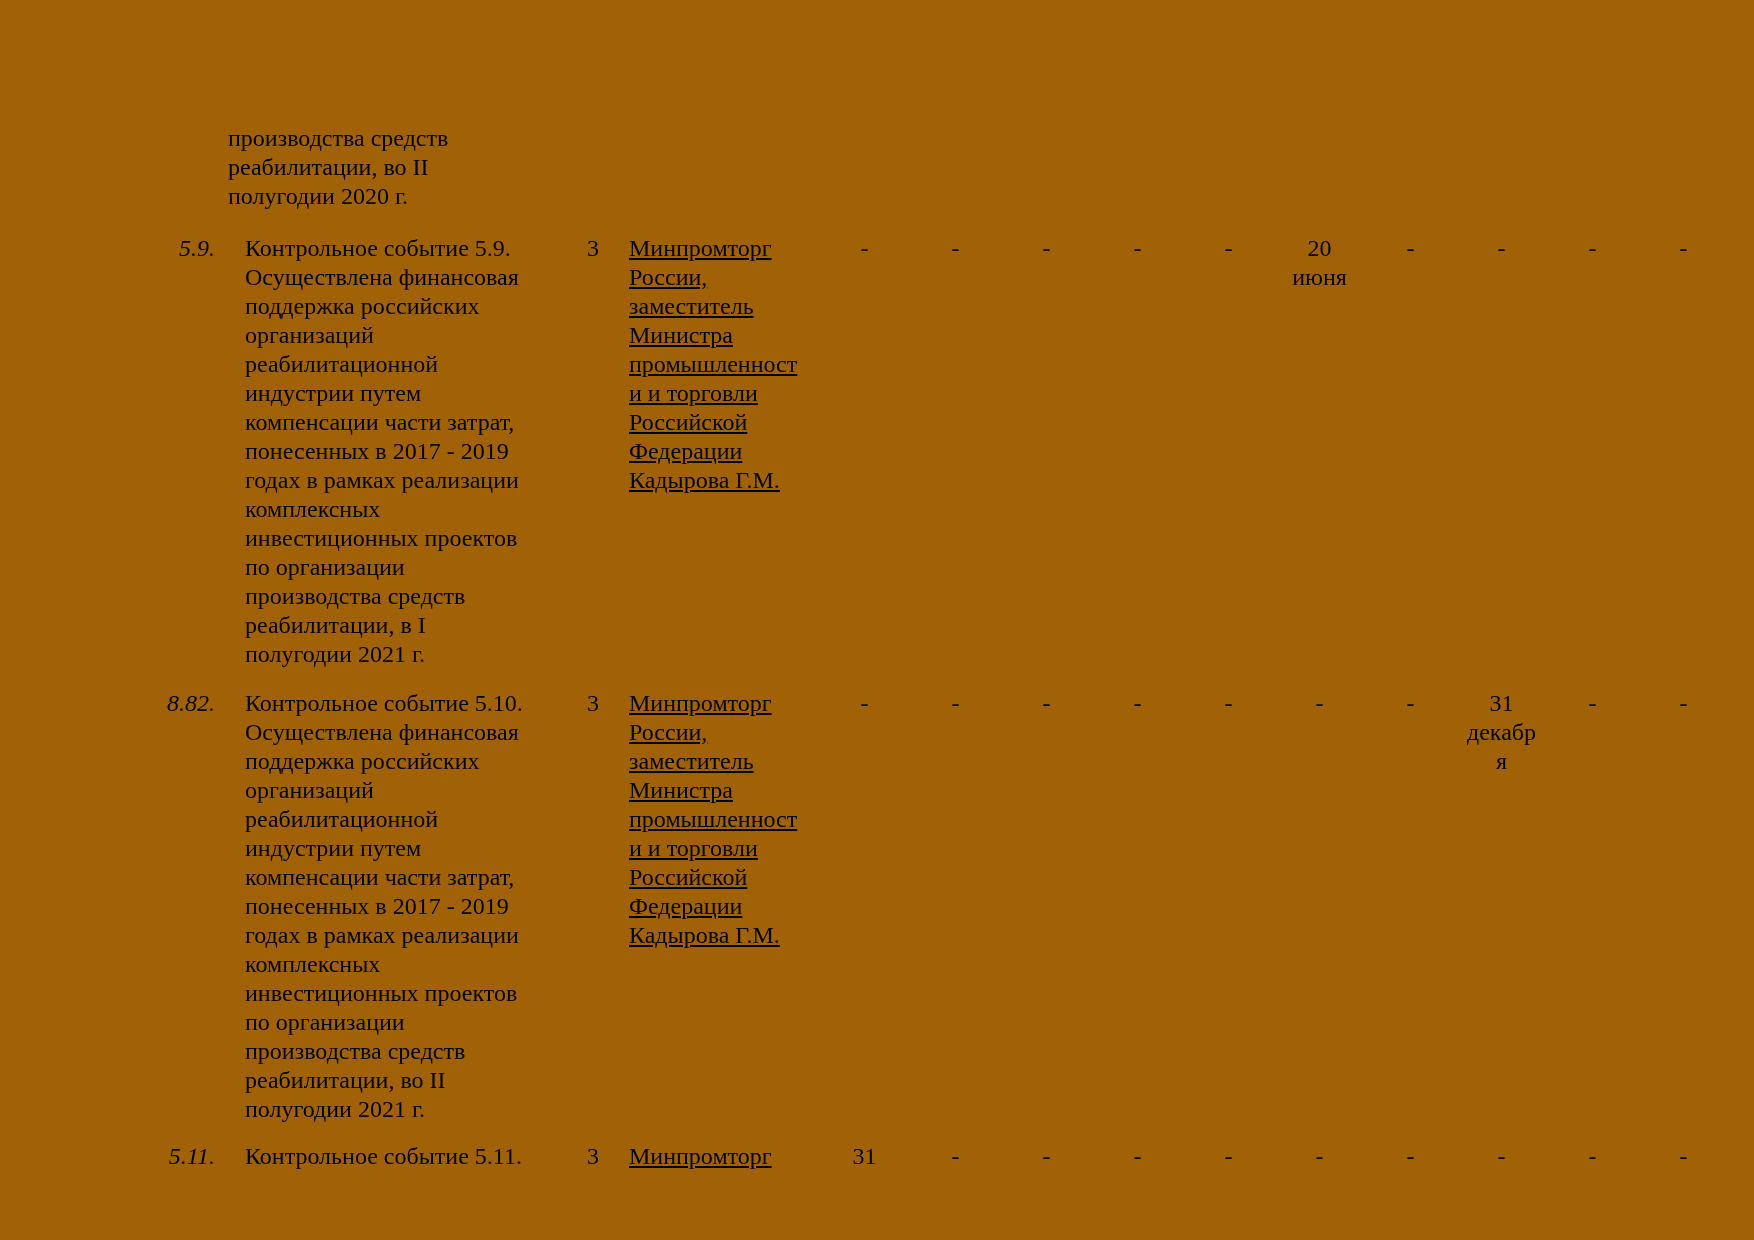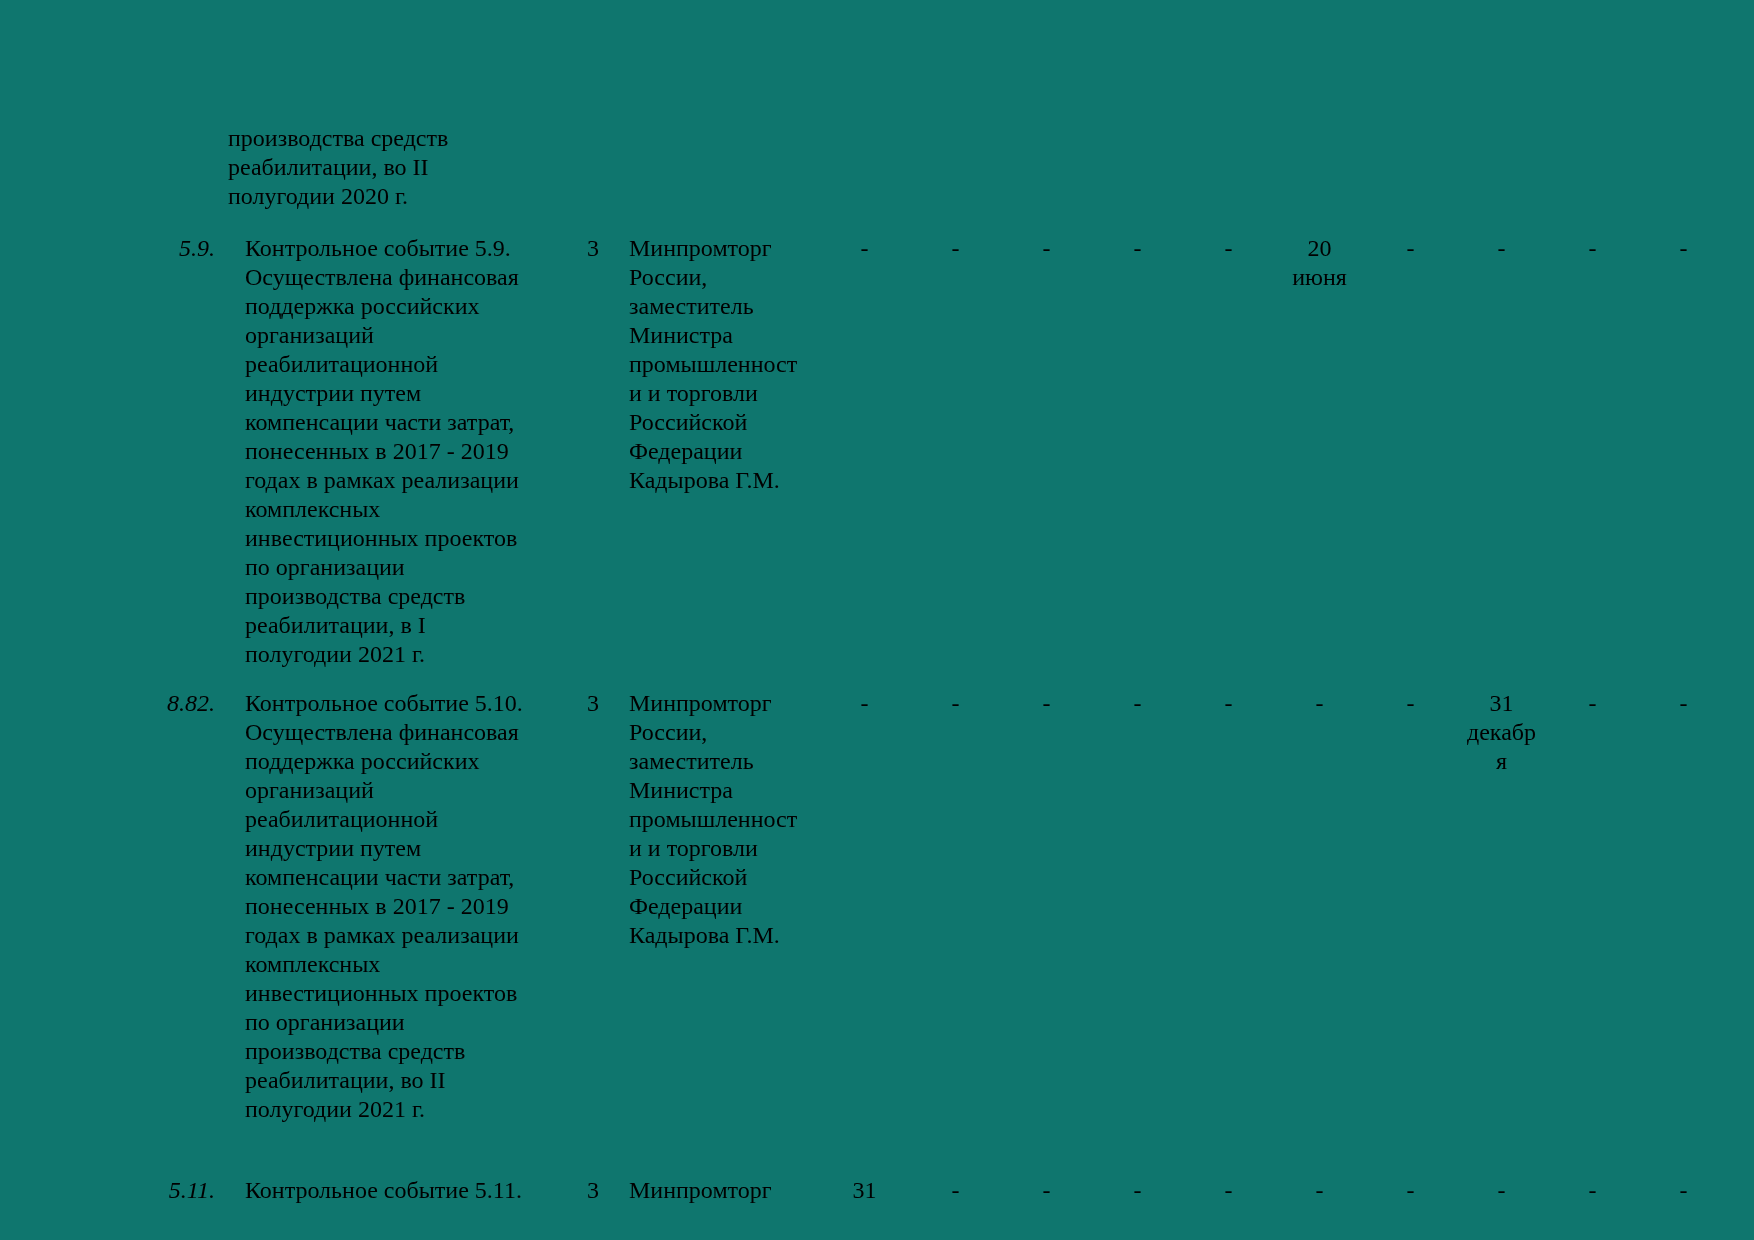--- a/index.html
+++ b/index.html
@@ -1,39 +1,39 @@
 <!DOCTYPE html>
 <html><head>
 <meta charset="utf-8">
 <style>
   html, body { margin: 0; padding: 0; background: #ffffff; }
   .page {
     position: relative;
     width: 1754px;
     height: 1240px;
-    background: #0f766e;
+    background: #a16207;
     color: #000000;
     font-family: "Liberation Serif", "DejaVu Serif", serif;
     font-size: 24px;
     line-height: 29px;
     overflow: hidden;
   }
   .row {
     position: absolute;
     left: 0;
     width: 1754px;
     display: flex;
     align-items: flex-start;
   }
   .c { white-space: pre; flex: 0 0 auto; }
   .c-num   { width: 75px;  margin-left: 140px; text-align: right; font-style: italic; }
   .c-desc  { width: 312px; margin-left: 30px;  text-align: left; }
   .c-desc-cont { width: 312px; margin-left: 228px; text-align: left; }
   .c-level { width: 72px;  text-align: center; }
-  .c-resp  { width: 190px; text-align: left; }
+  .c-resp  { width: 190px; text-align: left; text-decoration: underline; }
   .c-val   { width: 91px;  text-align: center; }
 </style>
 </head>
 <body>
 
 <div class="page">
 
   <div class="row" style="top:124px">
     <div class="c c-desc-cont">производства средств
 реабилитации, во II
@@ -114,21 +114,21 @@
     <div class="c c-val">-</div>
     <div class="c c-val">-</div>
     <div class="c c-val">-</div>
     <div class="c c-val">31
 декабр
 я</div>
     <div class="c c-val">-</div>
     <div class="c c-val">-</div>
   </div>
 
-  <div class="row" style="top:1176px">
+  <div class="row" style="top:1142px">
     <div class="c c-num">5.11.</div>
     <div class="c c-desc">Контрольное событие 5.11.</div>
     <div class="c c-level">3</div>
     <div class="c c-resp">Минпромторг</div>
     <div class="c c-val">31</div>
     <div class="c c-val">-</div>
     <div class="c c-val">-</div>
     <div class="c c-val">-</div>
     <div class="c c-val">-</div>
     <div class="c c-val">-</div>

